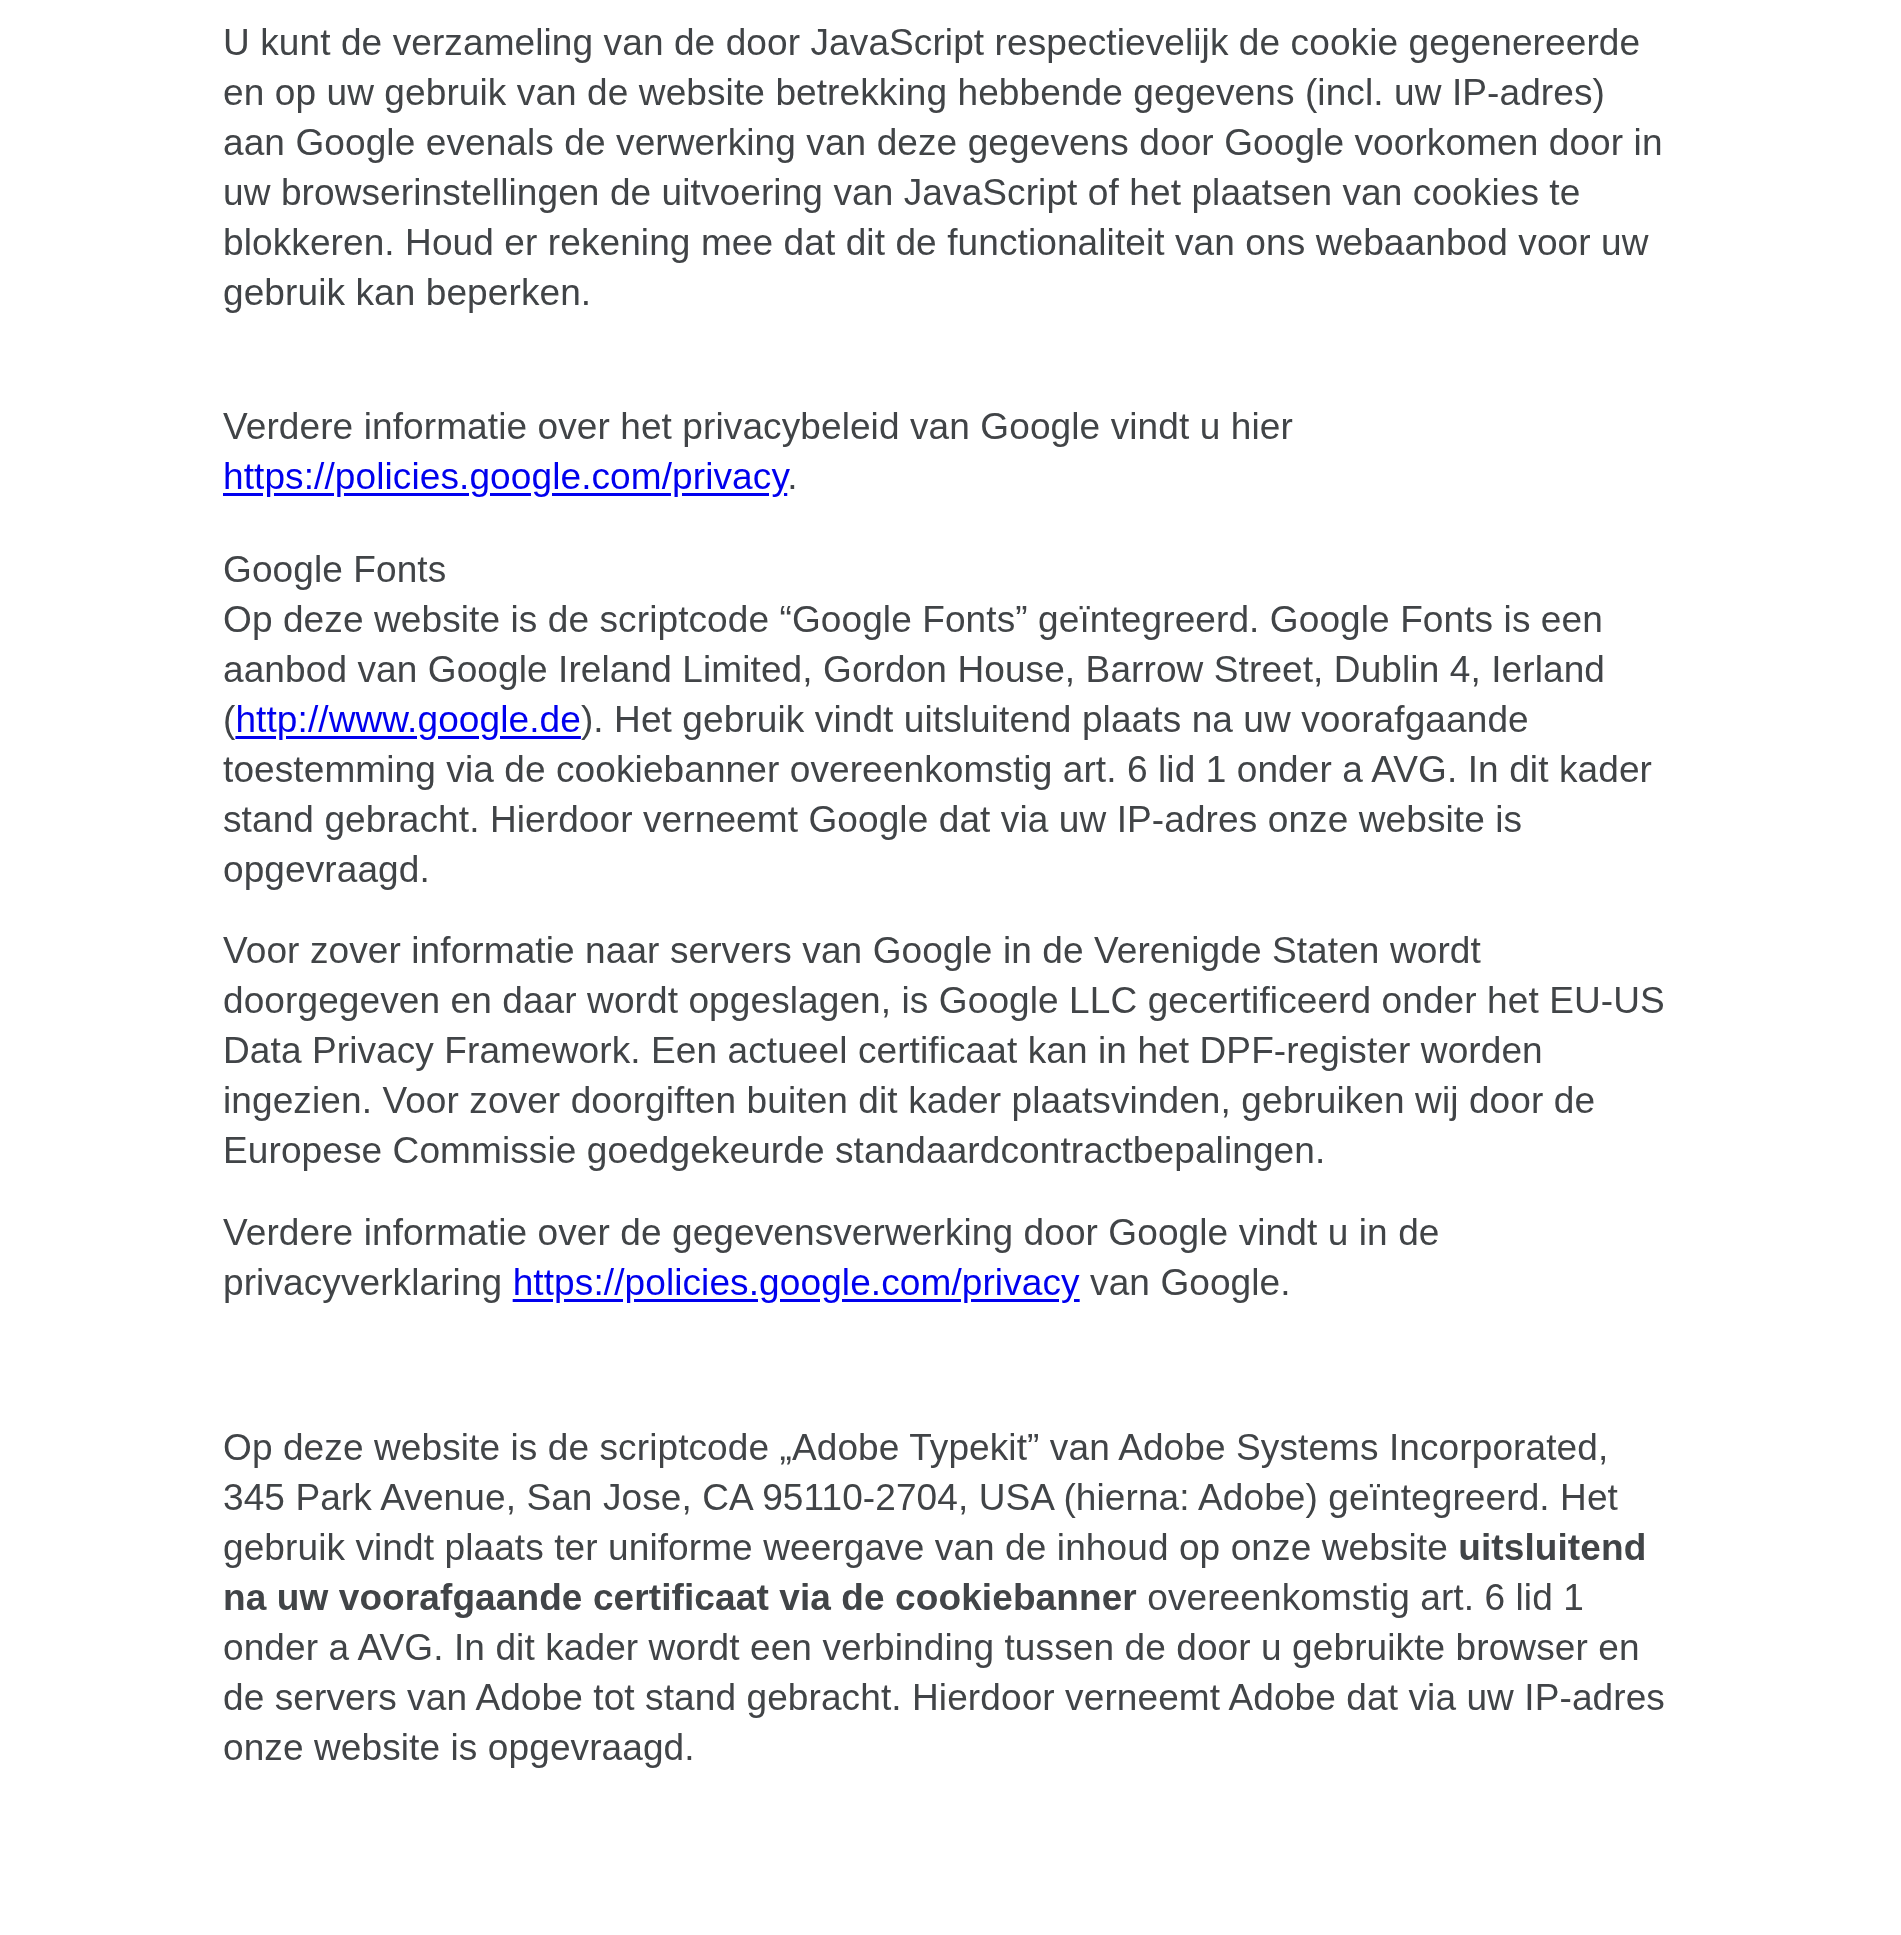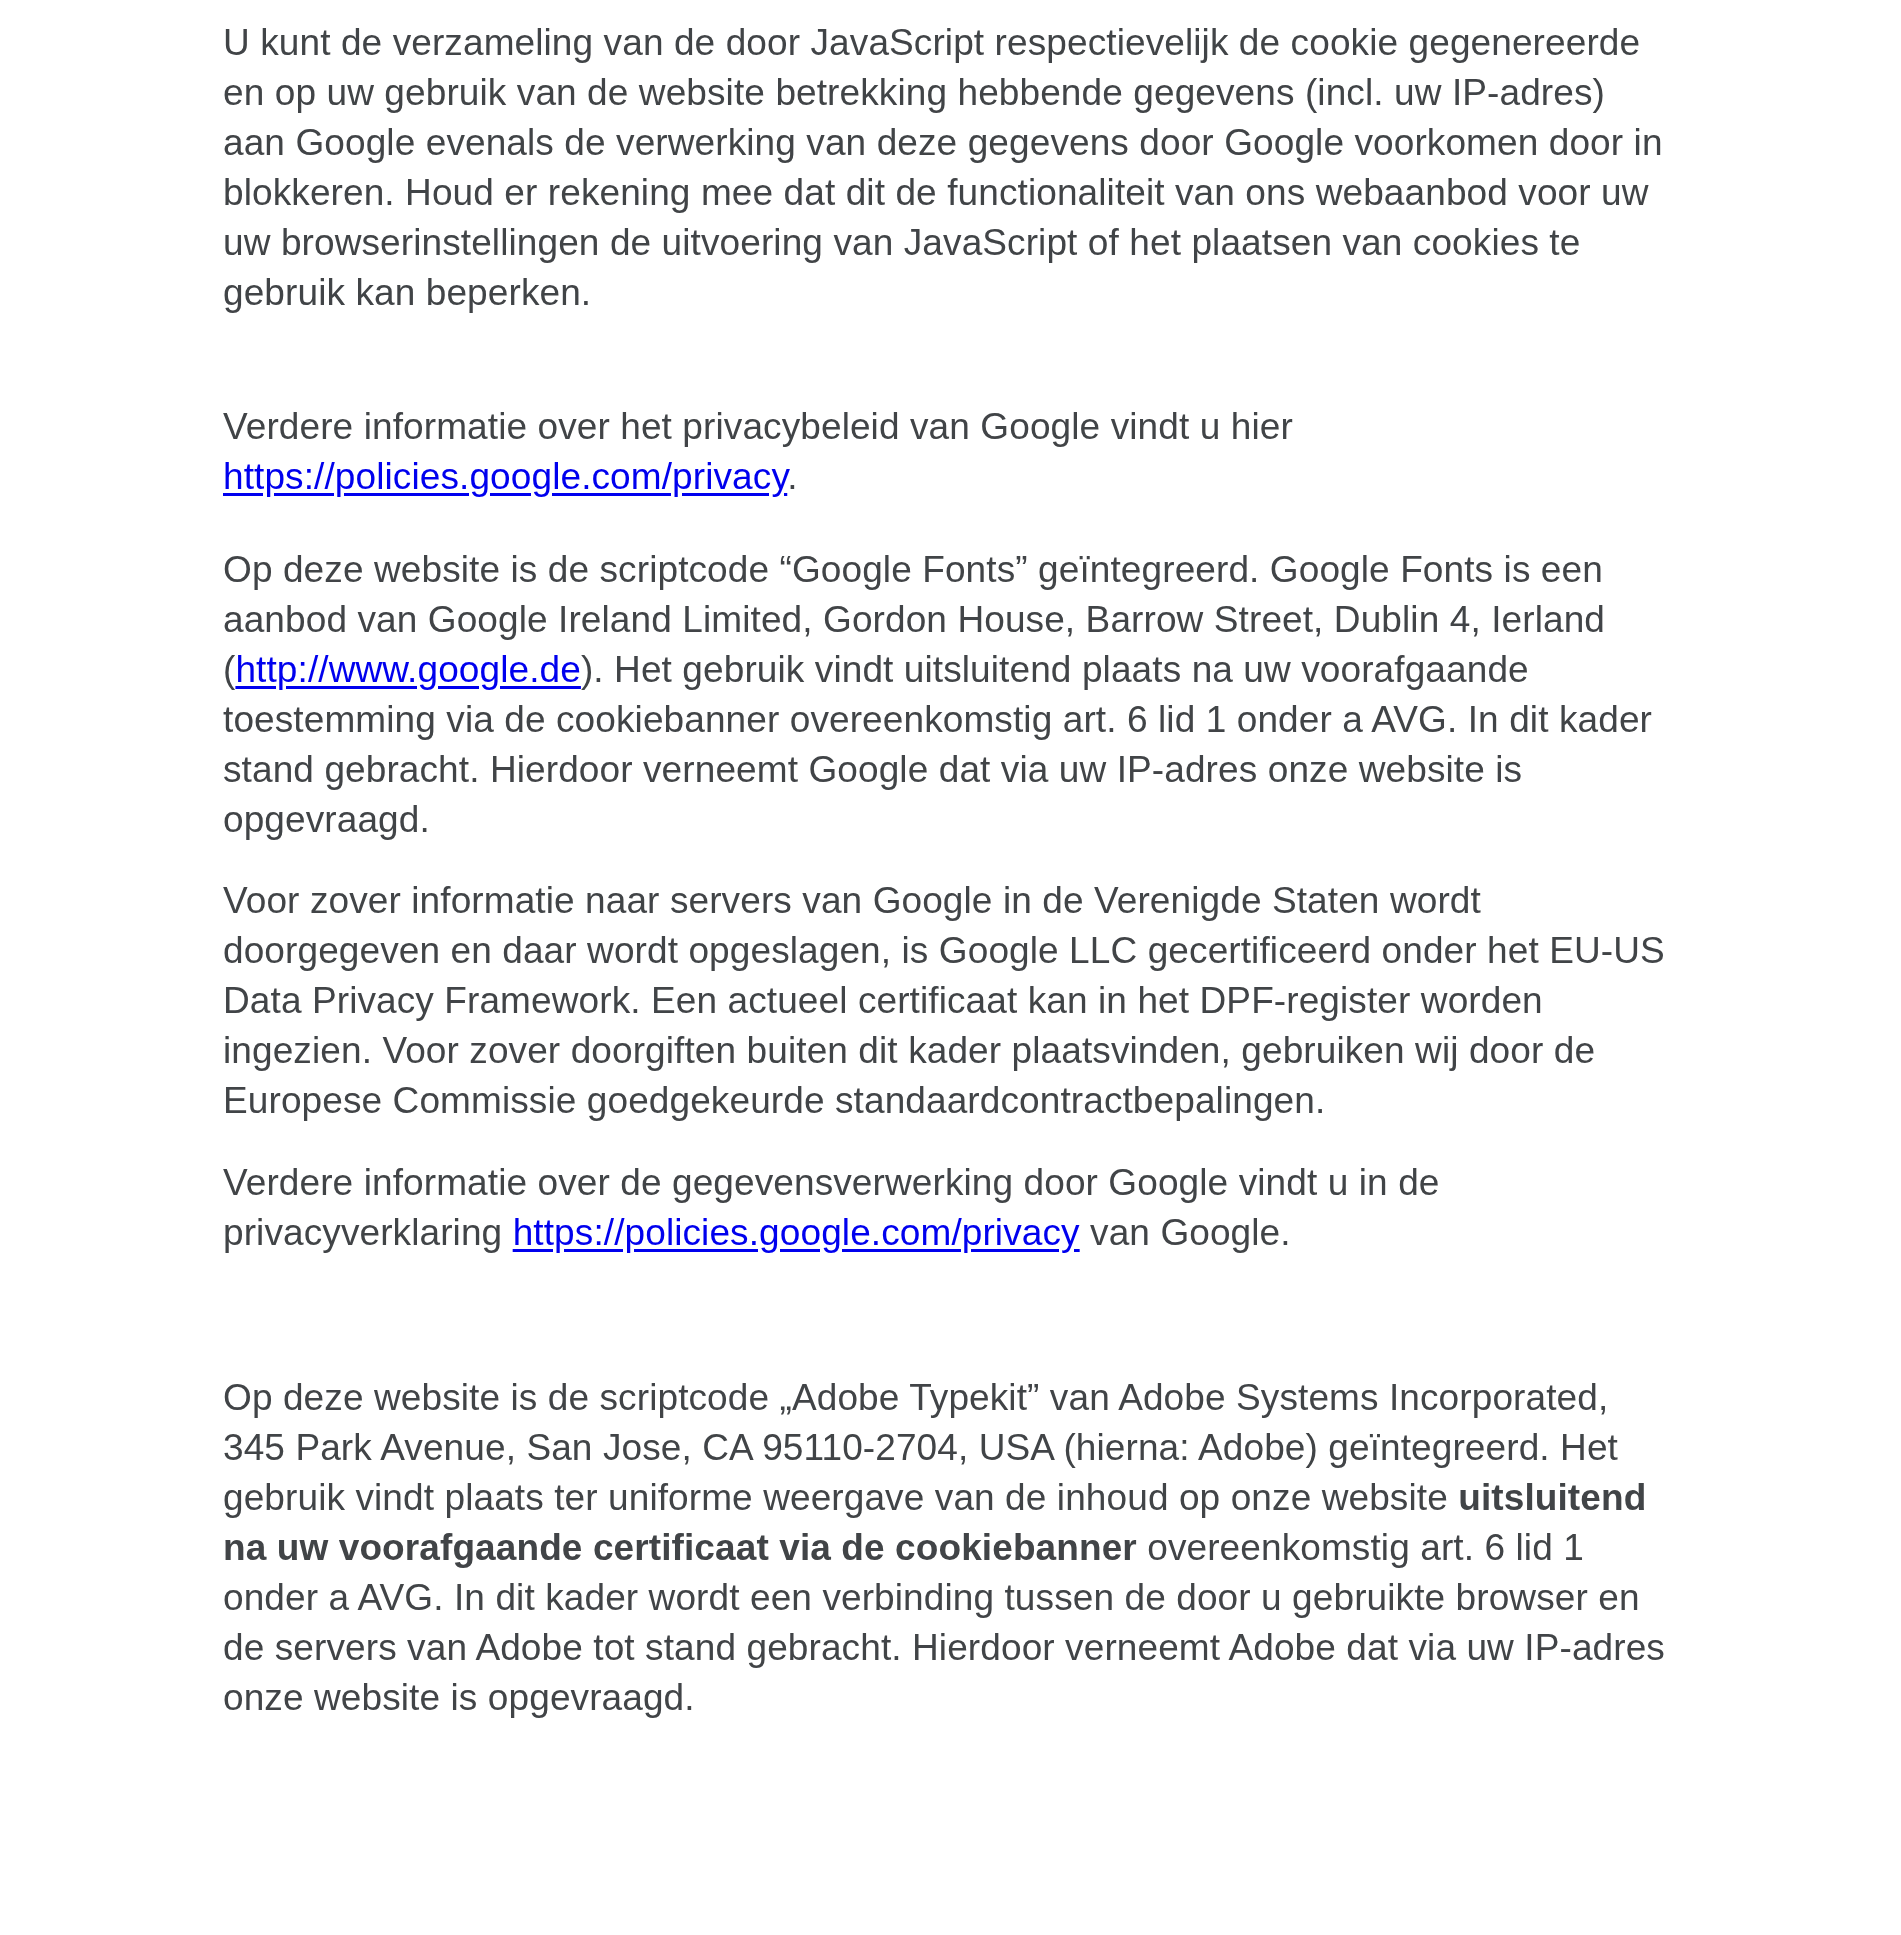--- a/index.html
+++ b/index.html
@@ -39,29 +39,30 @@
   .bold { font-weight: bold; }
 </style>
 </head>
 <body style="background: rgb(255, 255, 255);">
 
 <div class="doc">
     <div class="block">
       <div class="line"><span class="plain">U kunt de verzameling van de door JavaScript respectievelijk de cookie gegenereerde</span></div>
       <div class="line"><span class="plain">en op uw gebruik van de website betrekking hebbende gegevens (incl. uw IP-adres)</span></div>
       <div class="line"><span class="plain">aan Google evenals de verwerking van deze gegevens door Google voorkomen door in</span></div>
+      <div class="line"><span class="plain">uw browserinstellingen de uitvoering van JavaScript of het plaatsen van cookies te</span></div>
       <div class="line"><span class="plain">blokkeren. Houd er rekening mee dat dit de functionaliteit van ons webaanbod voor uw</span></div>
-      <div class="line"><span class="plain">uw browserinstellingen de uitvoering van JavaScript of het plaatsen van cookies te</span></div>
       <div class="line"><span class="plain">gebruik kan beperken.</span></div>
     </div>
     <div class="block">
       <div class="line"><span class="plain">Verdere informatie over het privacybeleid van Google vindt u hier</span></div>
       <div class="line"><a class="link" href="#">https://policies.google.com/privacy</a><span class="plain">.</span></div>
     </div>
     <div class="block">
+      <div class="line"><span class="plain">Google Fonts</span></div>
       <div class="line"><span class="plain">Op deze website is de scriptcode “Google Fonts” geïntegreerd. Google Fonts is een</span></div>
       <div class="line"><span class="plain">aanbod van Google Ireland Limited, Gordon House, Barrow Street, Dublin 4, Ierland</span></div>
       <div class="line"><span class="plain">(</span><a class="link" href="#">http://www.google.de</a><span class="plain">). Het gebruik vindt uitsluitend plaats na uw voorafgaande</span></div>
       <div class="line"><span class="plain">toestemming via de cookiebanner overeenkomstig art. 6 lid 1 onder a AVG. In dit kader</span></div>
       <div class="line"><span class="plain">stand gebracht. Hierdoor verneemt Google dat via uw IP-adres onze website is</span></div>
       <div class="line"><span class="plain">opgevraagd.</span></div>
     </div>
     <div class="block">
       <div class="line"><span class="plain">Voor zover informatie naar servers van Google in de Verenigde Staten wordt</span></div>
       <div class="line"><span class="plain">doorgegeven en daar wordt opgeslagen, is Google LLC gecertificeerd onder het EU-US</span></div>

